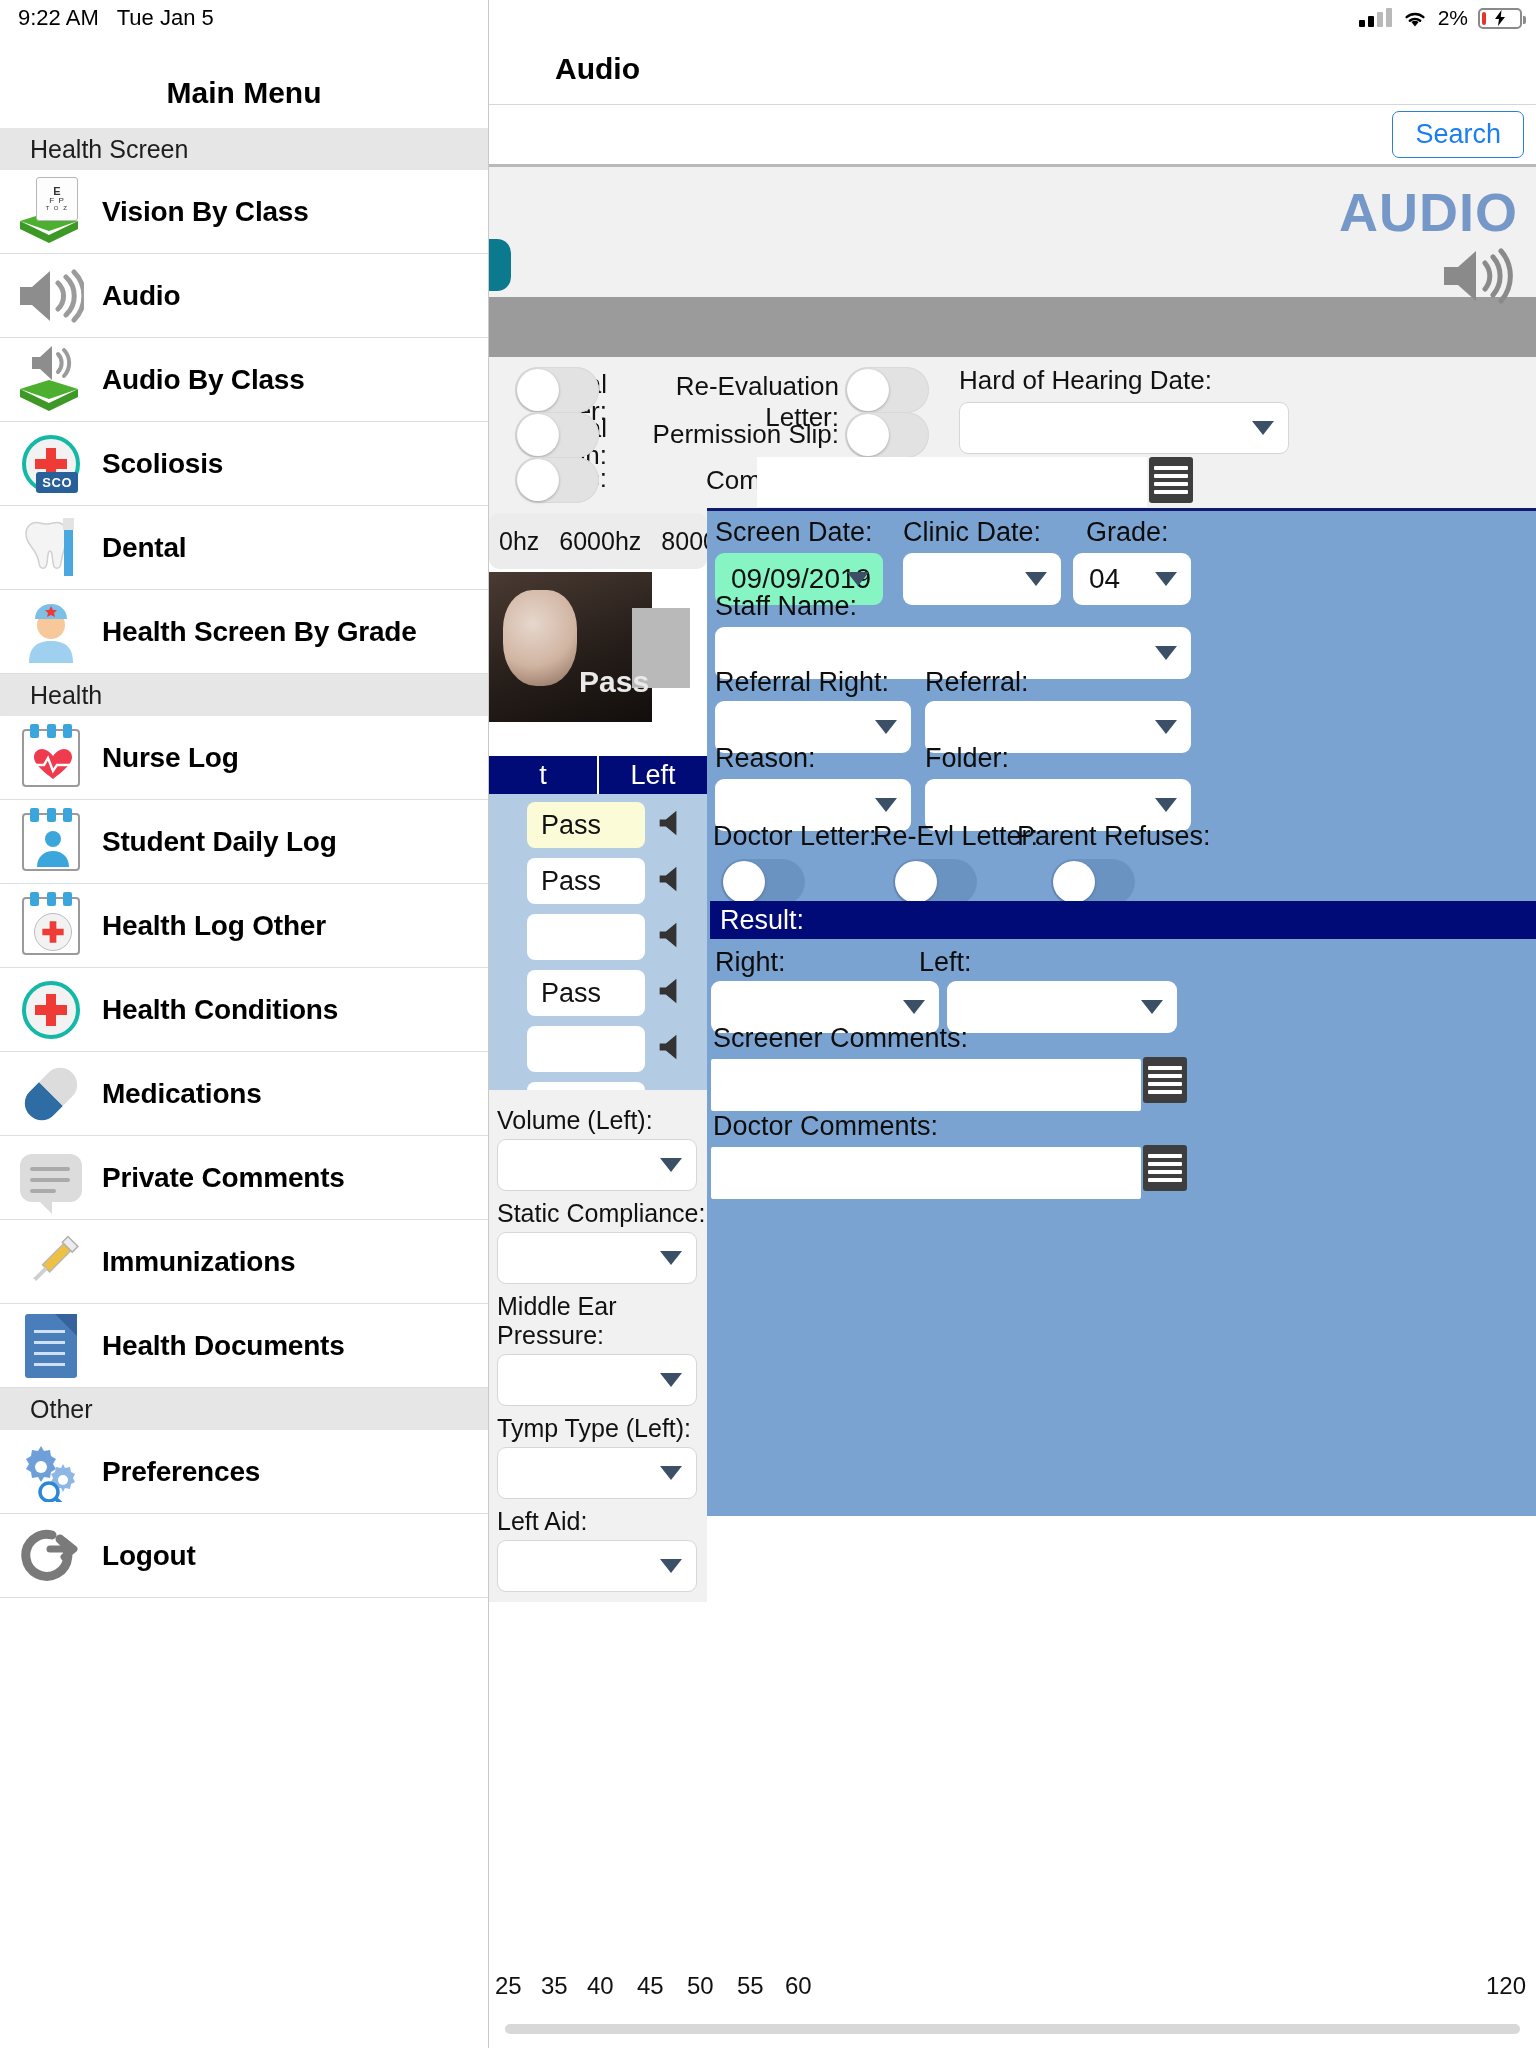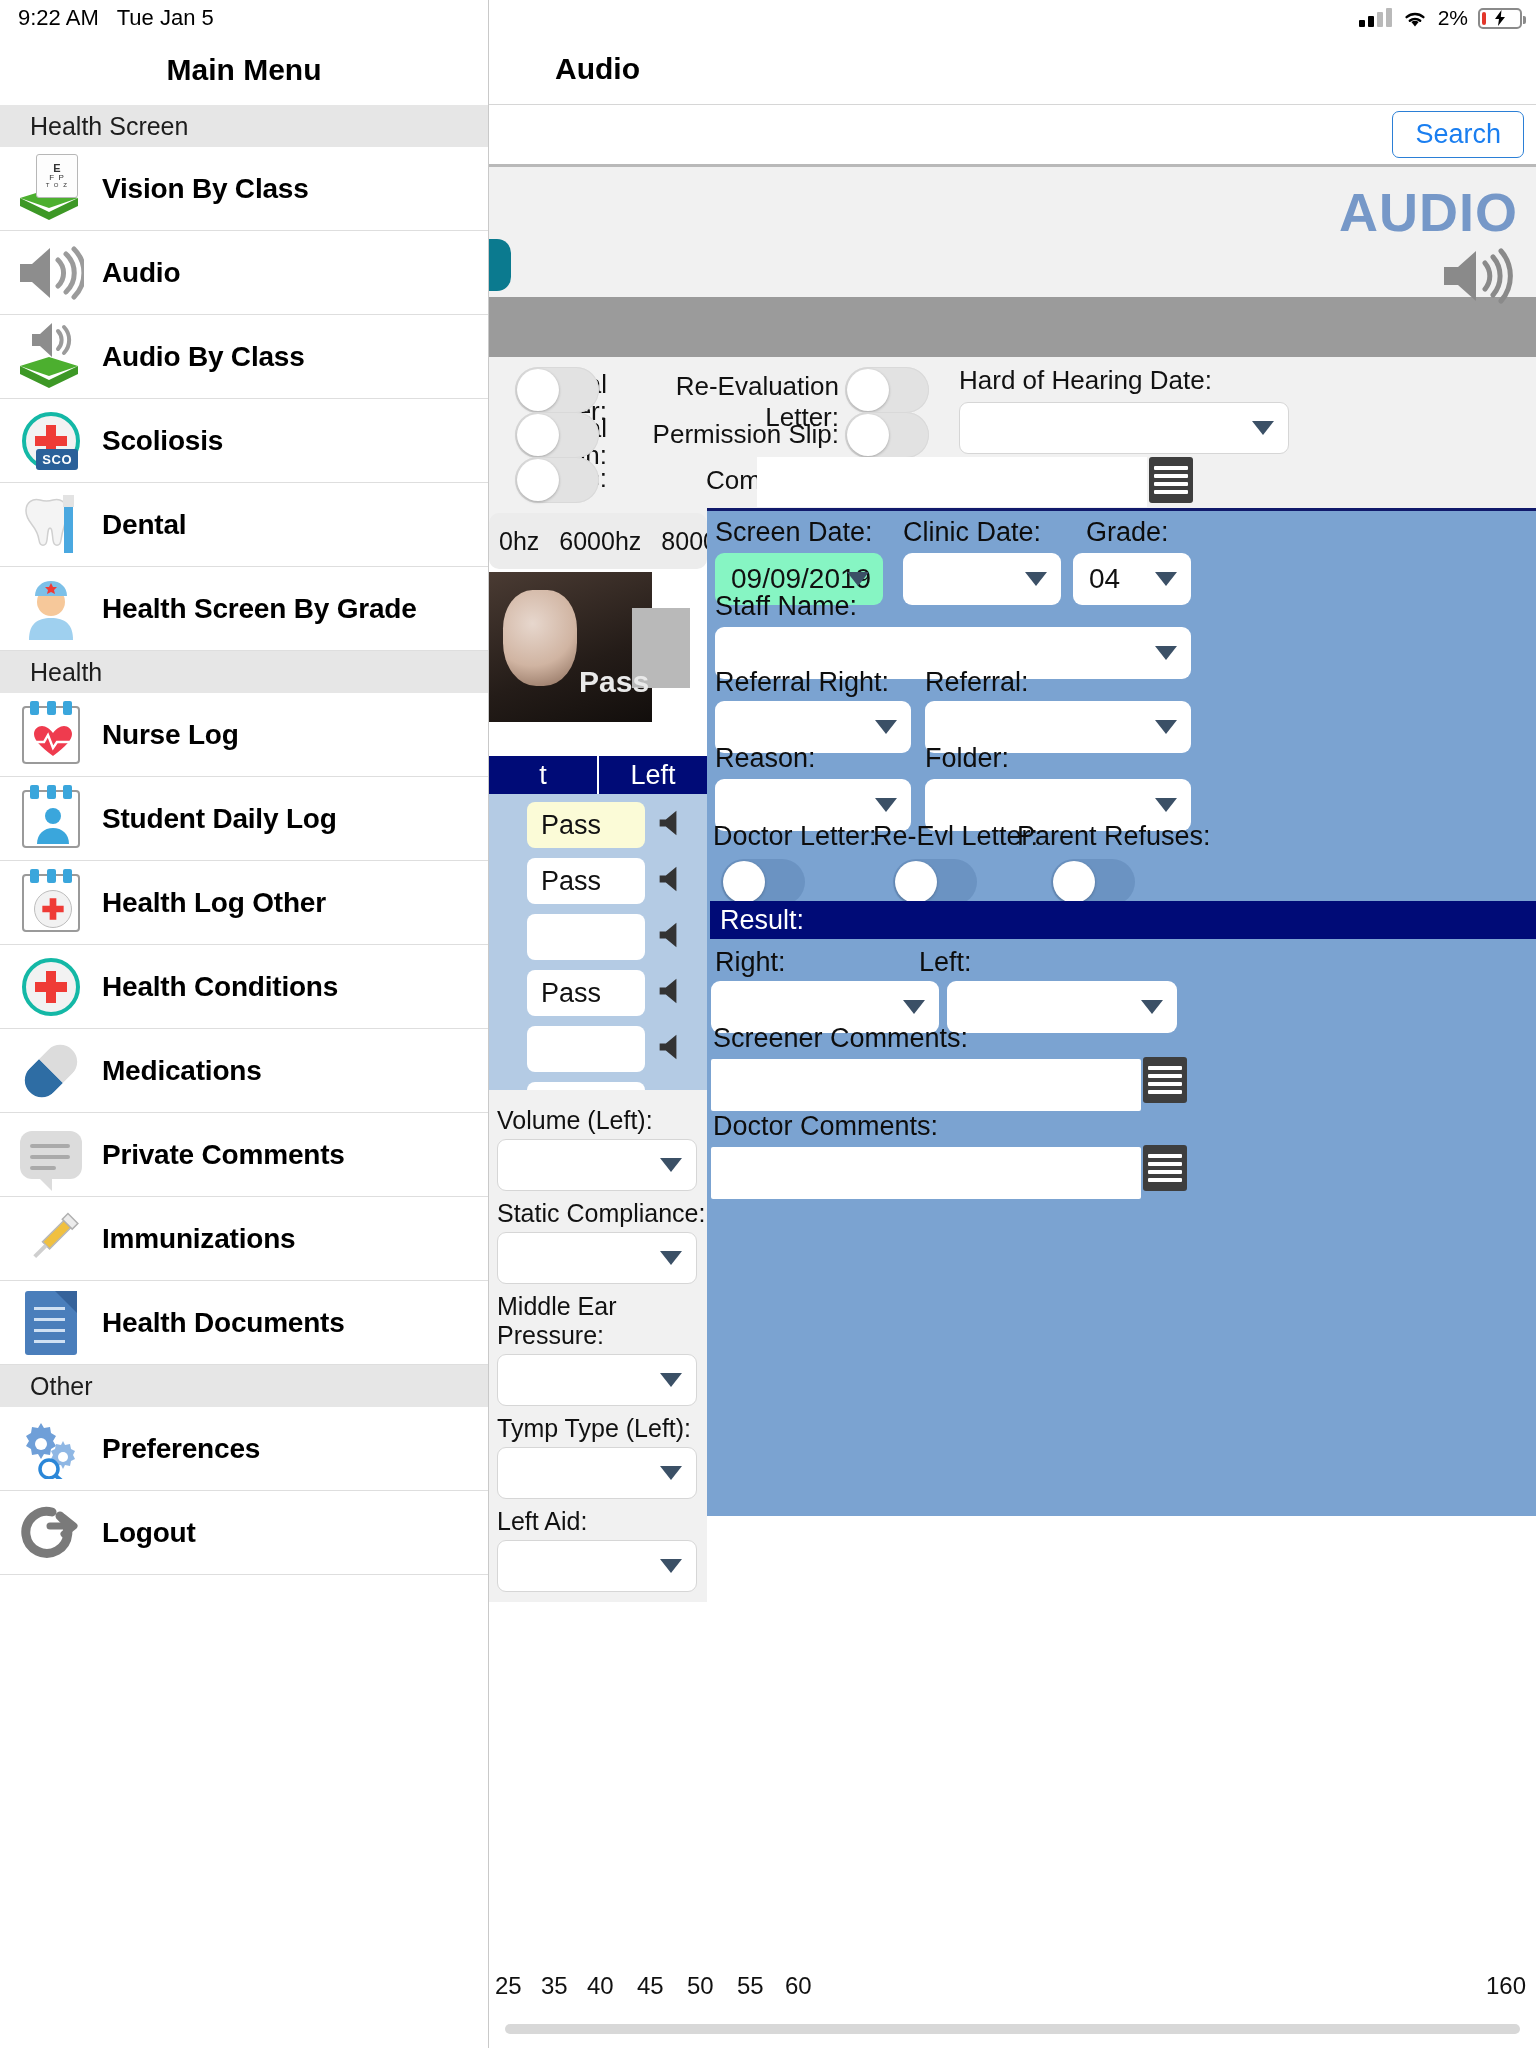--- a/index.html
+++ b/index.html
@@ -25,21 +25,21 @@
   .wifi { width:26px; height:19px; position:relative; }
   .batt-text { font-size:21px; color:#000; }
   .batt { width:44px;height:21px;border:2px solid #8a8a8a;border-radius:5px;position:relative; }
   .batt:after{content:"";position:absolute;right:-6px;top:6px;width:3px;height:8px;background:#8a8a8a;border-radius:0 2px 2px 0;}
   .batt .lvl{position:absolute;left:2px;top:2px;bottom:2px;width:4px;background:#e3372b;border-radius:2px;}
   .bolt{position:absolute;left:50%;top:50%;transform:translate(-50%,-50%);}
 
   
   .sidebar { position:absolute; left:0; top:0; width:489px; height:2048px; background:#fff;
              border-right:1px solid #c9c9c9; z-index:40; overflow:hidden; }
-  .side-title { height:105px; display:flex; align-items:flex-end; justify-content:center;
+  .side-title { height:128px; display:flex; align-items:flex-end; justify-content:center;
                 padding-bottom:18px; font-size:30px; font-weight:bold; color:#000; }
   .sec-head { height:42px; background:#e6e6e6; display:flex; align-items:center;
               padding-left:30px; font-size:25px; color:#1d1d1d; }
   .menu-item { height:84px; display:flex; align-items:center; padding-left:12px;
                border-bottom:1px solid #dedede; background:#fff; position:relative; }
   .menu-item .ic { width:78px; height:74px; flex:0 0 78px; display:flex; align-items:center;
                    justify-content:center; position:relative; }
   .menu-item .lbl { font-size:28px; font-weight:bold; color:#000; margin-left:12px; letter-spacing:-0.2px;}
 
   
@@ -463,21 +463,21 @@
     </div>
 
     <div class="axis">
       <span style="left:6px;">25</span>
       <span style="left:52px;">35</span>
       <span style="left:98px;">40</span>
       <span style="left:148px;">45</span>
       <span style="left:198px;">50</span>
       <span style="left:248px;">55</span>
       <span style="left:296px;">60</span>
-      <span style="right:10px;">160</span>
+      <span style="right:10px;">120</span>
     </div>
     <div class="hscroll"></div>
   </div>
 
   <div class="sidebar">
     <div class="side-title">Main Menu</div>
 
     <div class="sec-head">Health Screen</div>
 
     <div class="menu-item">

